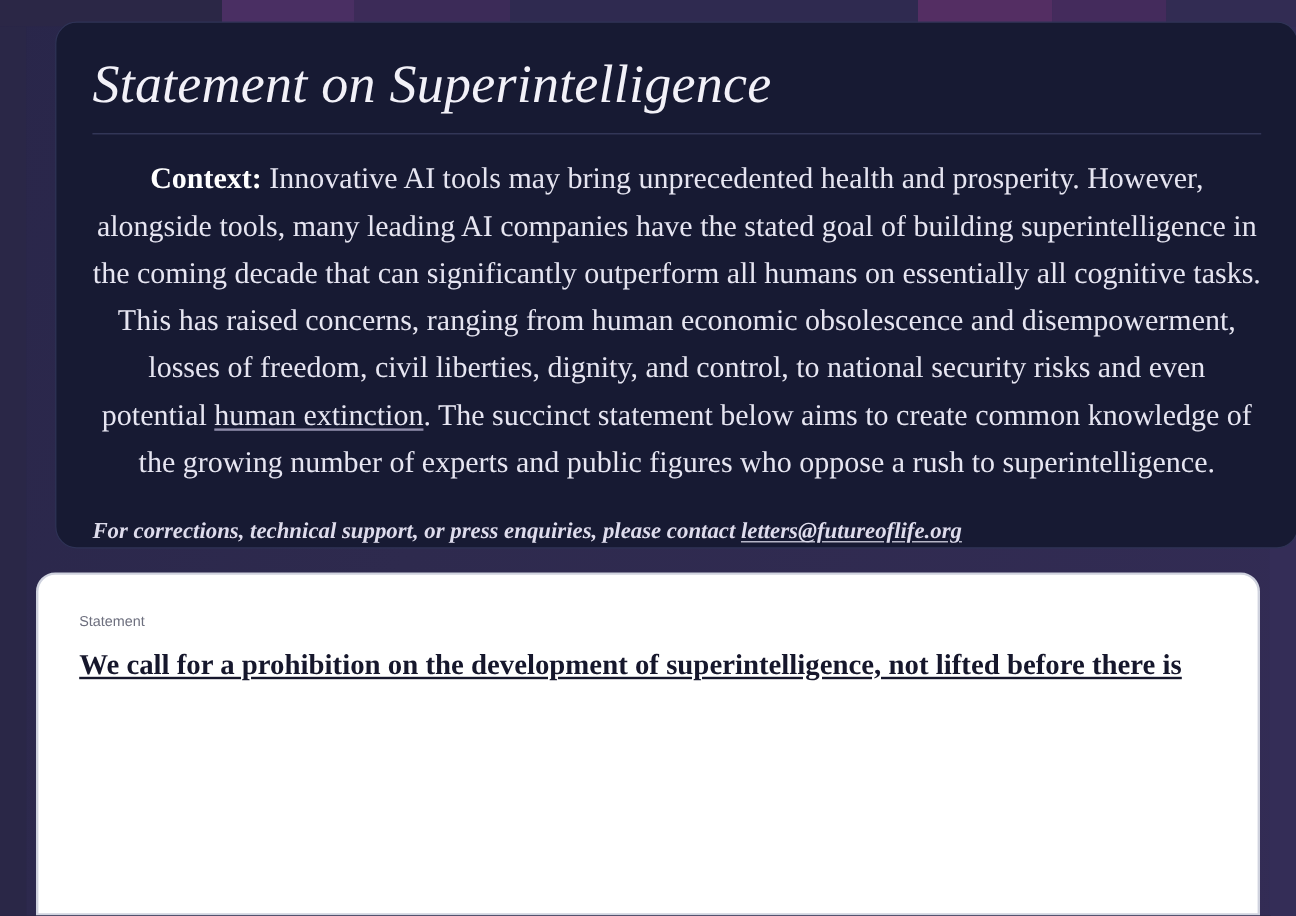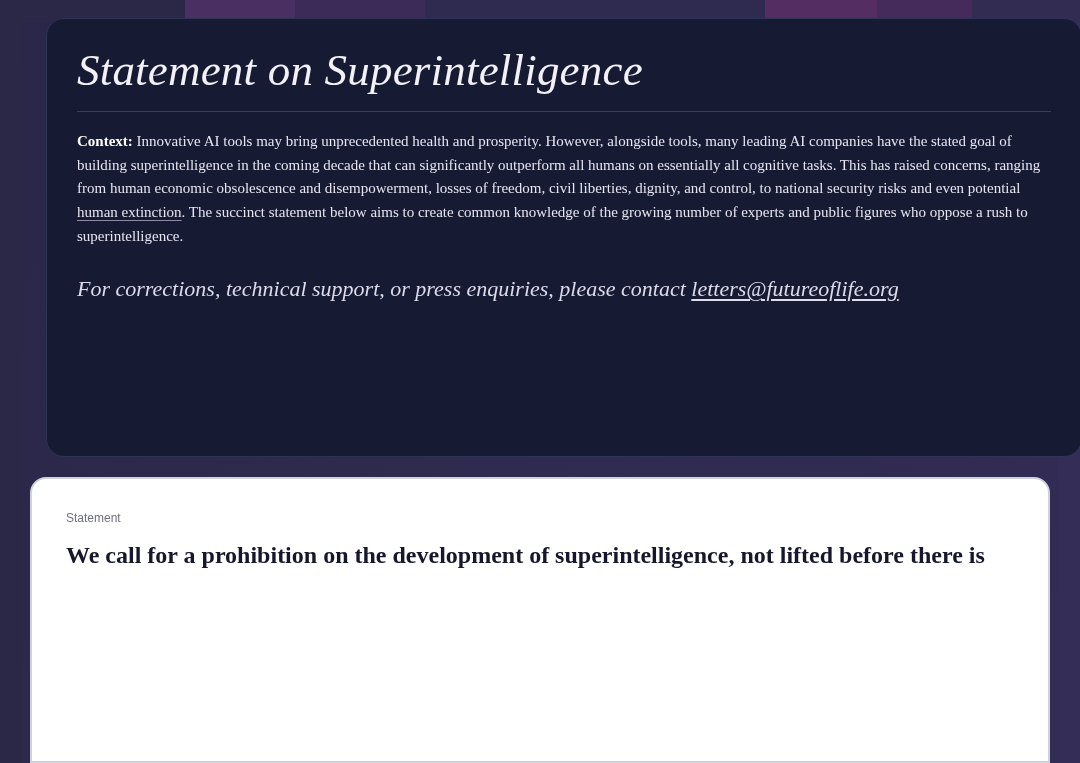--- a/index.html
+++ b/index.html
@@ -60,42 +60,43 @@
     letter-spacing: .2px;
     margin: 0 0 10px 0;
     color: #f2f1f8;
   }
   .rule {
     height: 1px;
     background: #3a3d60;
     margin: 16px 0 18px 0;
   }
   .context-para {
-    font-size: 15px;
+    font-size: 25px;
     line-height: 1.57;
     color: #e6e5f1;
     margin: 0;
-    text-align: left;
+    text-align: center;
   }
   .context-para b {
     font-weight: 700;
     color: #ffffff;
   }
   .u-link {
     color: #e6e5f1;
     text-decoration: underline;
     text-decoration-color: #8d8aa8;
     text-underline-offset: 3px;
   }
   .contact-line {
     margin-top: 24px;
     font-style: italic;
-    font-size: 22px;
+    font-size: 19px;
     line-height: 1.5;
     color: #dedcec;
+    font-weight: bold;
   }
   .contact-line a {
     color: #dedcec;
     text-decoration: underline;
     text-underline-offset: 3px;
   }
 
   
   .bottom-card {
     position: absolute;
@@ -116,20 +117,21 @@
     font-size: 12px;
     color: #6d6f7e;
     margin: 0 0 14px 0;
   }
   .statement-lead {
     font-size: 24px;
     font-weight: 700;
     line-height: 1.4;
     margin: 0 0 12px 0;
     color: #16172c;
+    text-decoration: underline;
   }
   ol.statement-list {
     margin: 0;
     padding-left: 46px;
     font-size: 24px;
     font-weight: 700;
     line-height: 1.42;
     color: #16172c;
   }
   ol.statement-list li {

